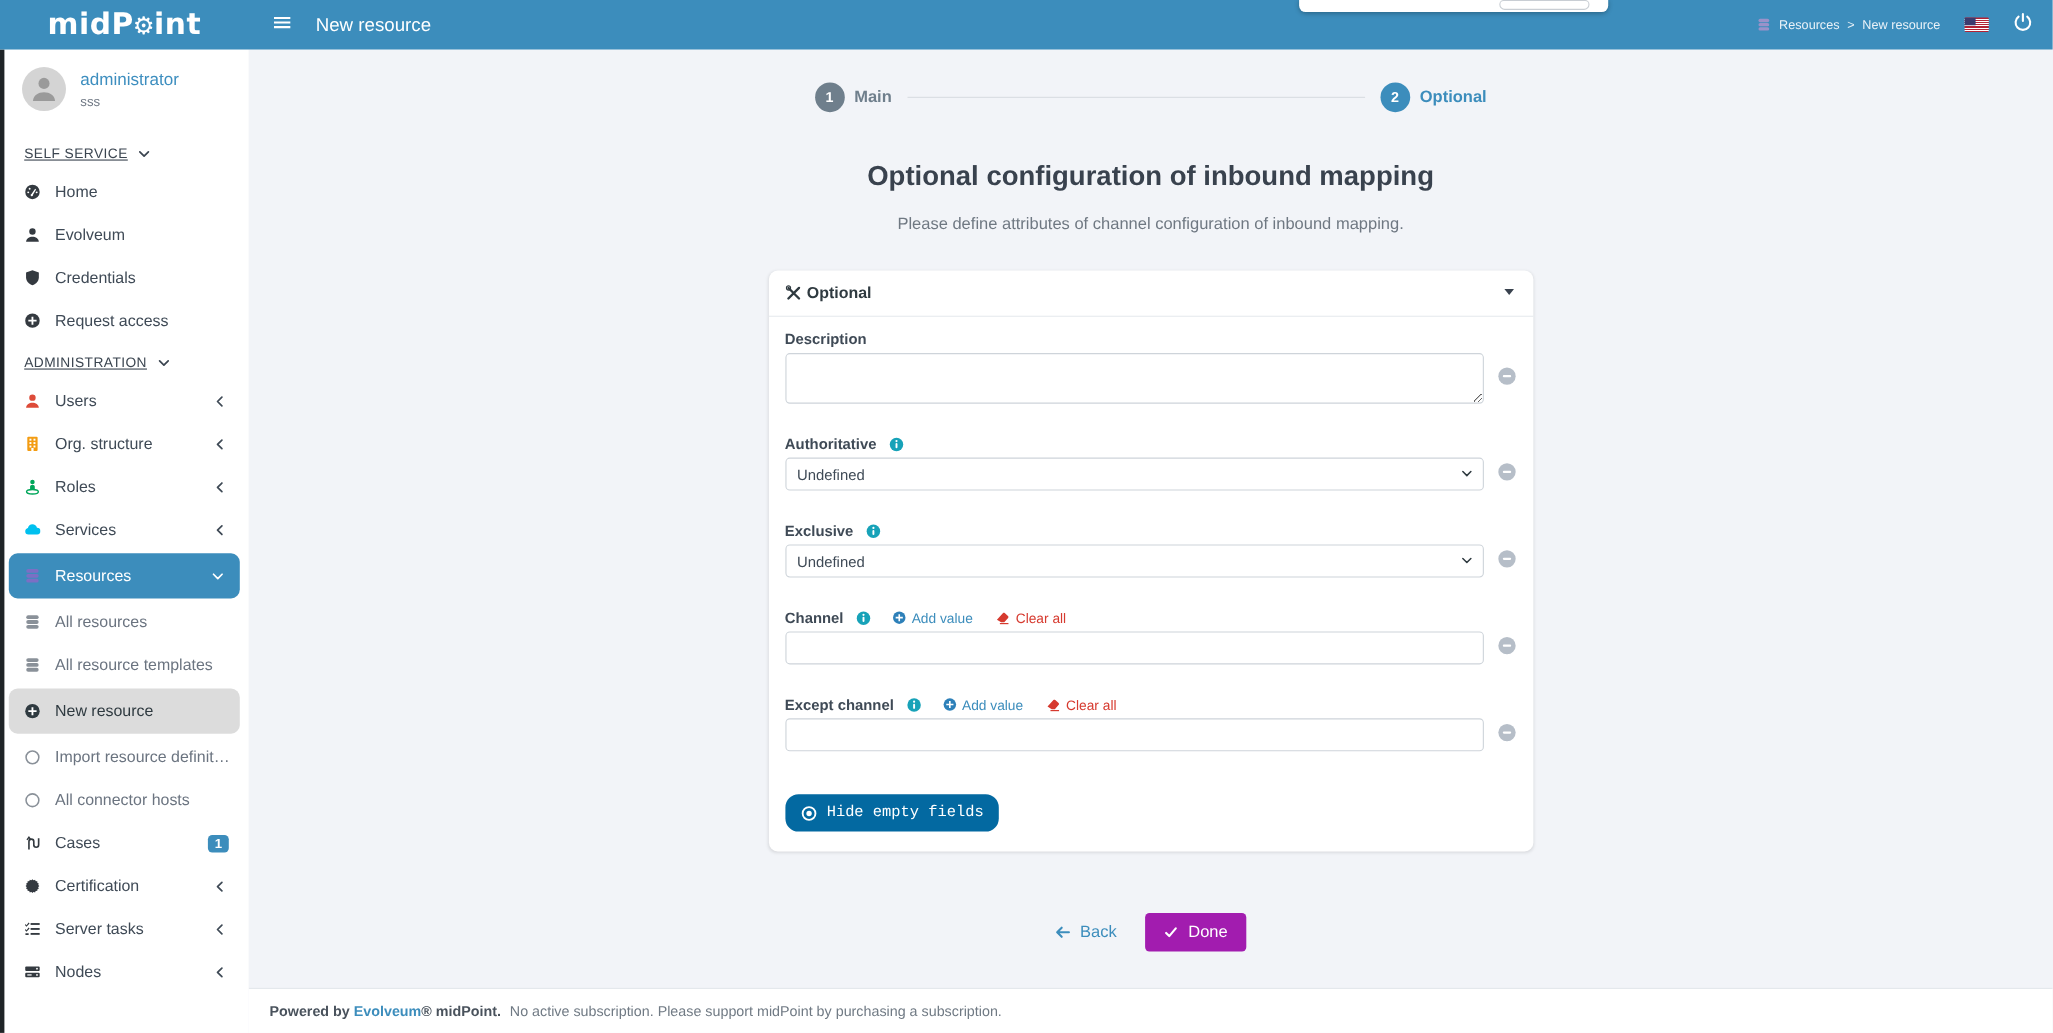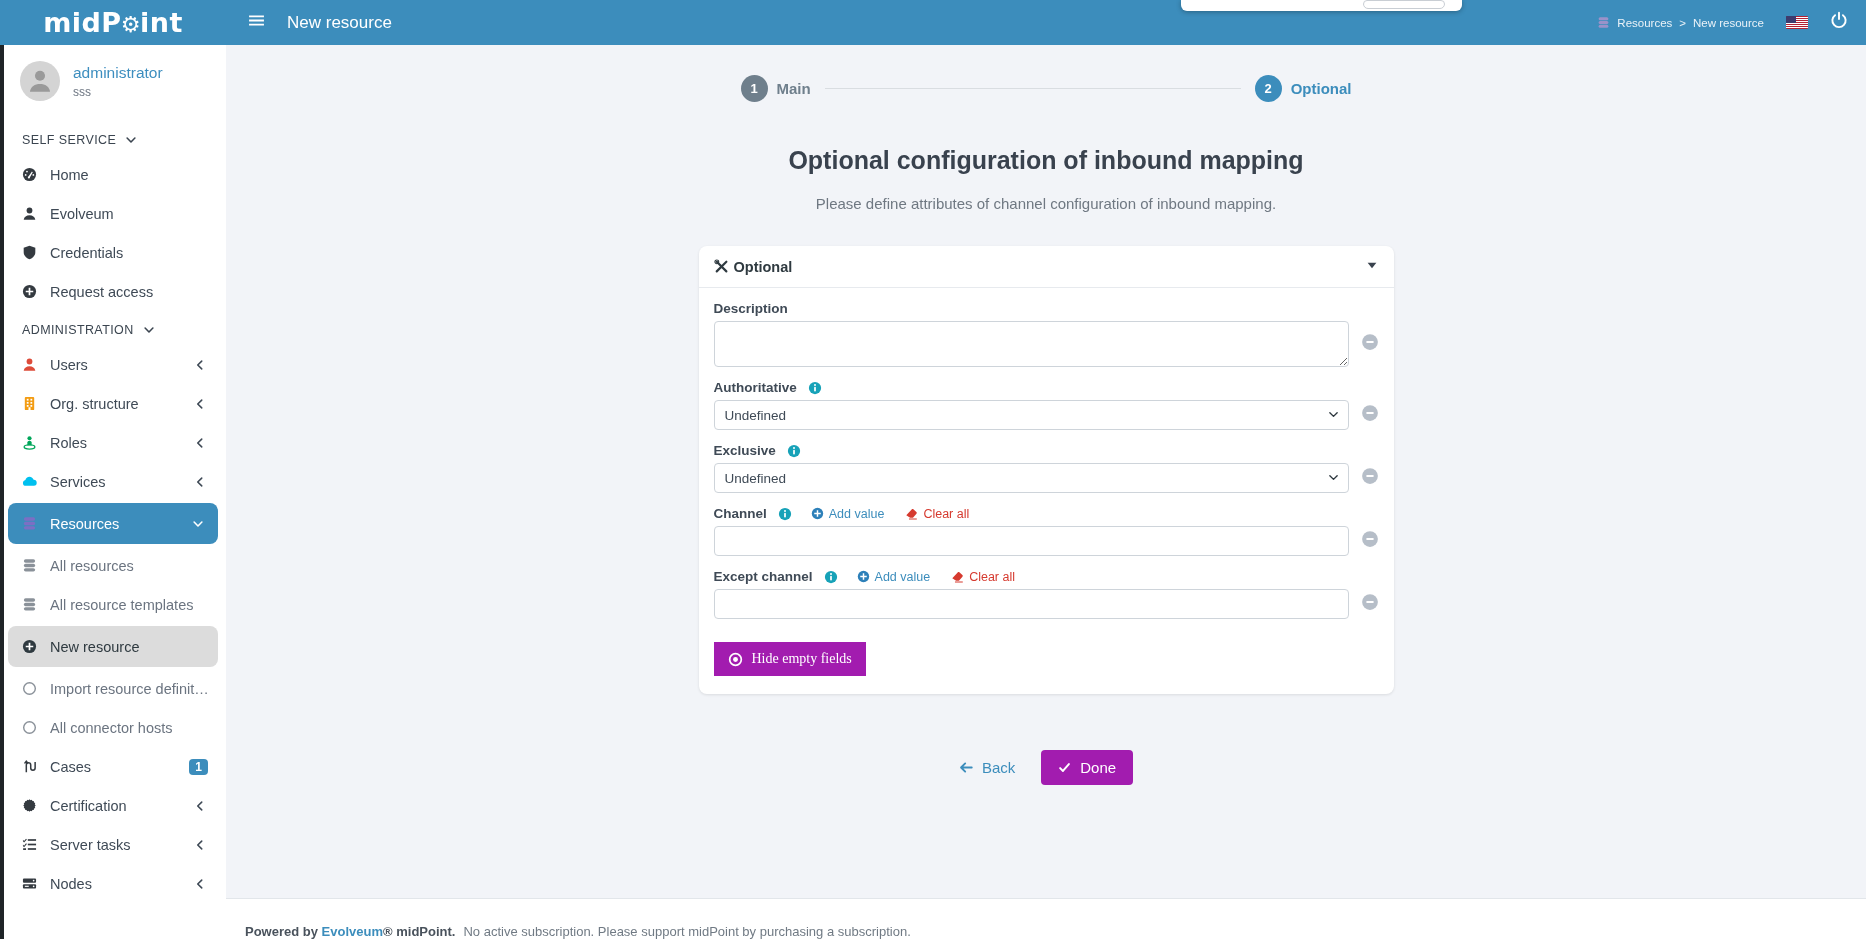--- a/index.html
+++ b/index.html
@@ -38,21 +38,21 @@
   
   .sidebar { position:absolute; left:0; top:45px; width:226px; height:894px; background:#fff; z-index:20; }
   .sidebar::before { content:""; position:absolute; left:0; top:0; width:4px; height:894px; background:#1f2427; }
   .user-panel { display:flex; align-items:center; gap:13px; padding:16px 10px 14px 20px; }
   .avatar { width:40px; height:40px; border-radius:50%; background:#d4d4d4; color:#9a9a9a;
     display:flex; align-items:center; justify-content:center; font-size:26px; overflow:hidden; }
   .user-name { color:#3d8ebf; font-size:15.5px; cursor:pointer; }
   .user-sub { color:#6b7480; font-size:12px; margin-top:3px; }
   .menu { list-style:none; margin-top:6px; }
   .menu-header { display:flex; align-items:center; gap:9px; padding:12px 22px 8px 22px;
-    font-size:12.5px; color:#3b4550; letter-spacing:.4px; cursor:pointer; }
+    font-size:12.5px; color:#3b4550; letter-spacing:.4px; cursor:pointer;text-decoration:underline; }
   .menu-header .ico { font-size:12px; color:#3b4550; }
   .menu-item { display:flex; align-items:center; gap:13px; height:39px; padding:0 18px 0 22px;
     font-size:14.5px; color:#3f4a56; cursor:pointer; }
   .menu-item .ico { font-size:15px; flex:0 0 auto; }
   .menu-item .lbl { flex:1 1 auto; white-space:nowrap; overflow:hidden; }
   .menu-item .right { font-size:12px; color:#3f4a56; margin-right:2px; }
   .menu-item.sub { color:#6b7480; }
   .menu-item.sel-blue { background:#3c8dbc; color:#fff; border-radius:8px; margin:2px 8px; padding:0 12px 0 14px; height:41px; }
   .menu-item.sel-blue .right { color:#fff; }
   .menu-item.sel-gray { background:#dcdcdc; border-radius:8px; margin:2px 8px; padding:0 12px 0 14px; color:#2f3a40; height:41px; }
@@ -77,21 +77,21 @@
   .page-title { text-align:center; margin-top:44px; font-size:25px; font-weight:bold; color:#39424e; }
   .page-subtitle { text-align:center; margin-top:20px; font-size:15px; color:#6f7882; }
 
   .card { background:#fff; border-radius:8px; margin-top:34px; box-shadow:0 1px 3px rgba(0,0,0,.1); }
   .card-header { display:flex; align-items:center; height:42px; padding:0 15px; border-bottom:1px solid #e7eaee; }
   .card-header .ico.tools { font-size:15px; color:#2f3a40; margin-right:5px; }
   .card-title { font-size:14.5px; font-weight:600; color:#2f3a40; flex:1; }
   .card-caret { background:none; border:none; color:#39424e; font-size:14px; cursor:pointer; }
   .card-body { padding:13px 15px 18px 15px; }
 
-  .form-row { margin-bottom:13px; }
+  .form-row { margin-bottom:29px; }
   .label-line { display:flex; align-items:center; gap:11px; margin-bottom:5px; }
   .label-line label { font-size:13.5px; font-weight:bold; color:#3f4a56; }
   .info-ico { color:#17a2b8; font-size:14px; cursor:pointer; }
   .link-add, .link-clear { display:flex; align-items:center; gap:5px; font-size:12.5px;
     text-decoration:none; cursor:pointer; }
   .link-add { color:#3c8dbc; margin-left:8px; }
   .link-add .ico { color:#2d80b9; font-size:13px; }
   .link-clear { color:#d63a2f; margin-left:10px; }
   .link-clear .ico { font-size:13px; }
   .input-line { display:flex; align-items:center; }
@@ -102,36 +102,36 @@
   select.field { width:100%; height:30px; border:1px solid #ced4da; border-radius:4px;
     font-family:"Liberation Sans", sans-serif; font-size:13.5px; color:#3f4a56; padding:0 28px 0 10px;
     appearance:none; -webkit-appearance:none; background:#fff; }
   .select-caret { position:absolute; right:9px; top:8px; font-size:13px; color:#2f3a40; pointer-events:none; }
   input.field { height:30px; border:1px solid #ced4da; border-radius:4px; font-size:13.5px;
     padding:0 10px; color:#3f4a56; font-family:"Liberation Sans", sans-serif; }
   .minus-btn { background:none; border:none; color:#b6bec8; font-size:18px; margin-left:12px; cursor:pointer; }
   textarea.field + .minus-btn, .ta-minus { align-self:center; }
 
   .hide-empty { margin-top:10px; display:inline-flex; align-items:center; gap:9px;
-    background:#a21caf; color:#fff; border:none; border-radius:0; padding:9px 14px;
-    font-size:14px; font-family:Liberation Serif, serif; cursor:pointer; }
+    background:#0369a1; color:#fff; border:none; border-radius:12px; padding:9px 14px;
+    font-size:14px; font-family:Liberation Mono, monospace; cursor:pointer; }
   .hide-empty .ico { font-size:15px; }
 
   .wizard-footer { display:flex; align-items:center; justify-content:center; gap:26px; margin-top:56px; }
   .back-link { display:flex; align-items:center; gap:8px; color:#3c8dbc; font-size:15px;
     text-decoration:none; cursor:pointer; }
   .back-link .ico { font-size:15px; }
   .done-btn { display:inline-flex; align-items:center; gap:9px; background:#a21caf; color:#fff;
     border:none; border-radius:4px; padding:9px 17px; font-size:15px;
     font-family:"Liberation Sans", sans-serif; cursor:pointer; }
   .done-btn .ico { font-size:13px; }
 
   
   .footer { position:absolute; left:226px; right:0; bottom:0; height:41px; background:#fff;
-    border-top:1px solid #e2e6ea; display:flex; align-items:flex-end; padding-left:19px;
+    border-top:1px solid #e2e6ea; display:flex; align-items:center; padding-left:19px;
     font-size:13px; color:#707a84; }
   .footer b { color:#49525c; }
   .footer a { color:#3c8dbc; text-decoration:none; font-weight:bold; }
   .footer .note { margin-left:8px; }
 </style>
 </head>
 <body>
 
 <header class="topbar">
   <div class="brand" id="brand">

